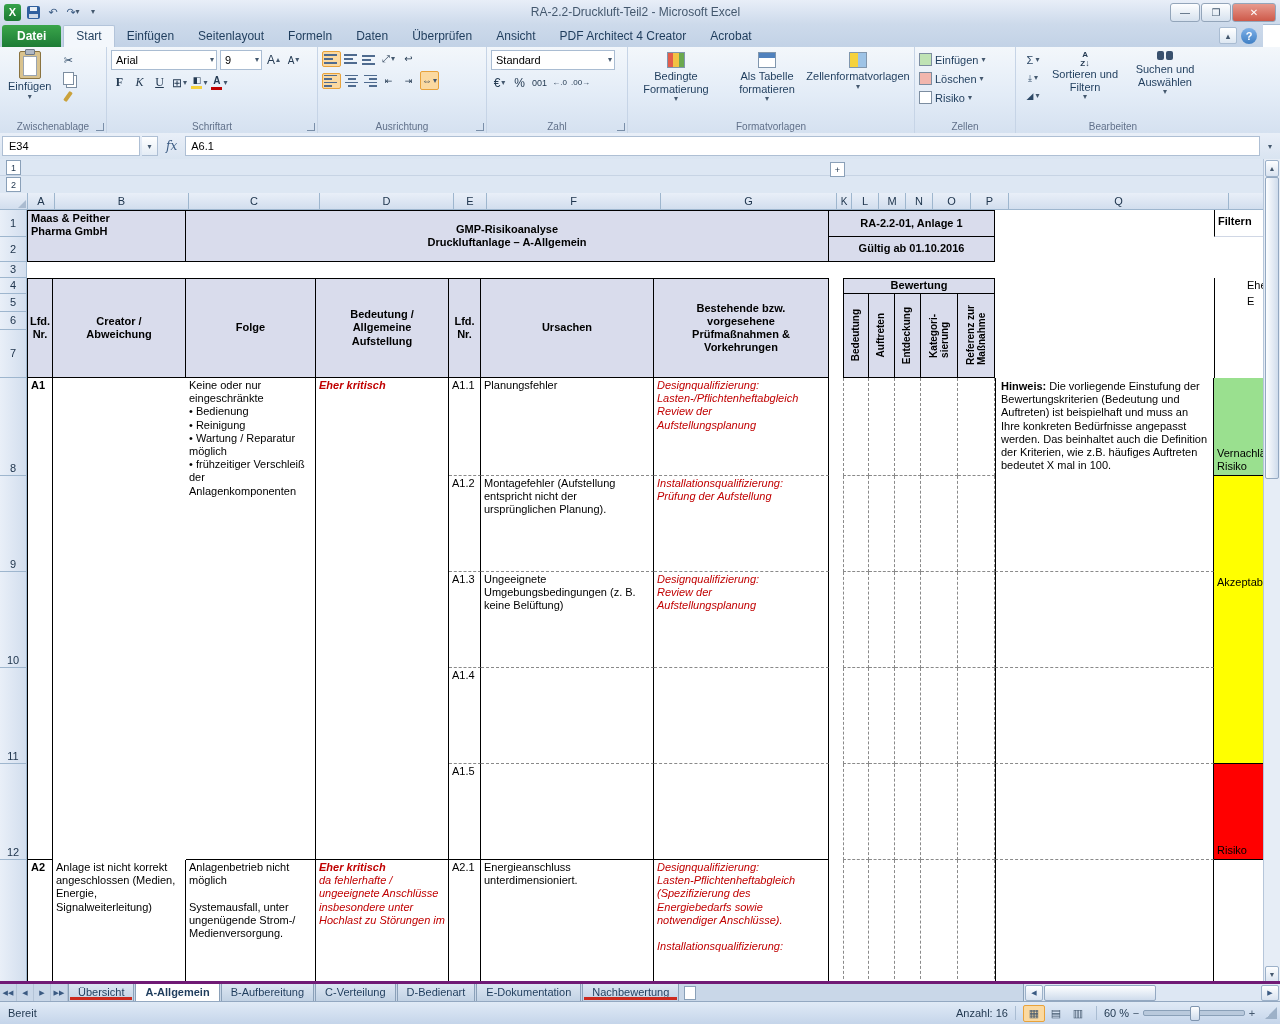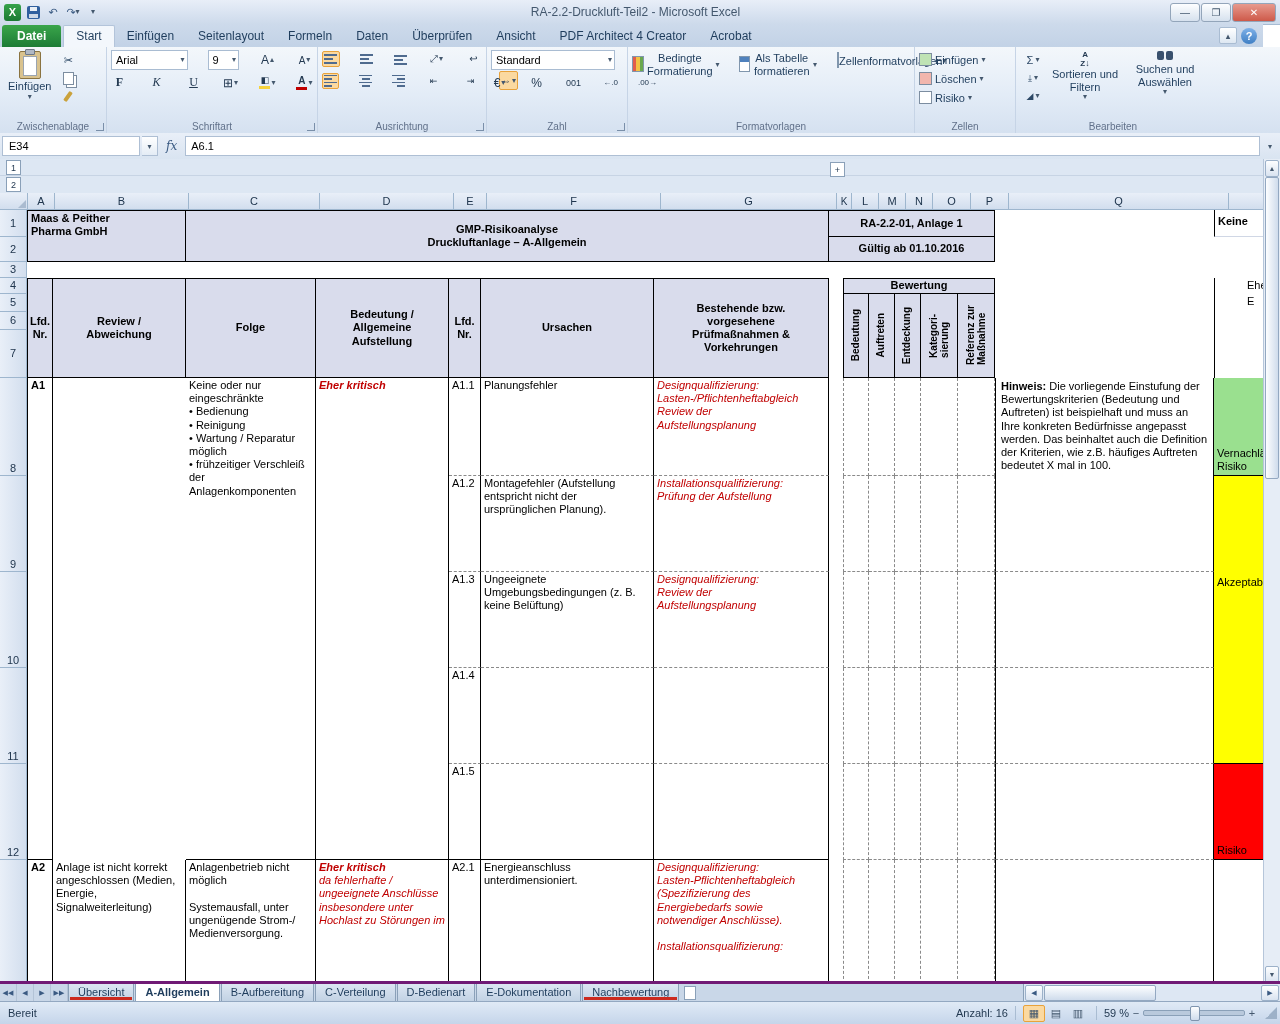--- a/index.html
+++ b/index.html
@@ -49,32 +49,32 @@
   .iclip{width:20px;height:26px;background:#d9c28d;border:1px solid #8a7340;border-radius:2px;position:relative;margin-bottom:1px;}
   .iclip:before{content:"";position:absolute;top:-3px;left:5px;width:8px;height:4px;background:#b0b8c4;border:1px solid #6d7886;border-radius:1px;}
   .iclip .pg{position:absolute;left:3px;top:4px;right:3px;bottom:2px;background:#fff;border:1px solid #9aa4b0;}
   .scol{display:flex;flex-direction:column;gap:2px;padding:2px 2px;}
   .sbtn{height:16px;min-width:18px;display:flex;align-items:center;gap:2px;justify-content:center;
     font-size:11px;color:#2c4866;padding:0 2px;}
   .icopy{width:9px;height:11px;background:#fff;border:1px solid #7c8da0;box-shadow:3px 3px 0 -1px #fff,3px 3px 0 0 #7c8da0;}
   .ibrush{width:4px;height:11px;background:#caa23c;transform:rotate(35deg);border-radius:1px;}
   .combo{background:#fff;border:1px solid #a9bcd2;height:18px;display:flex;align-items:center;
     font-size:11px;padding-left:4px;justify-content:space-between;}
-  .row{display:flex;align-items:center;gap:20px;}
+  .row{display:flex;align-items:center;gap:3px;}
   .fbtn{min-width:17px;height:17px;display:flex;align-items:center;justify-content:center;
     font-size:12px;color:#243a52;gap:1px;}
   .bold{font-weight:bold;}
   .ital{font-style:italic;}
   .undl{text-decoration:underline;}
   .cbar{display:flex;flex-direction:column;align-items:center;line-height:1;}
   .cbar .sw{width:11px;height:3px;margin-top:1px;}
   .ibars{width:15px;height:12px;display:flex;flex-direction:column;gap:2px;justify-content:center;}
   .ibars span{display:block;height:2px;background:#4f6b8f;}
   .on{background:#fbd9a0;border:1px solid #e8a23b;border-radius:2px;}
-  .fmtbtn{width:88px;display:flex;flex-direction:row;align-items:center;font-size:11px;
+  .fmtbtn{width:88px;display:flex;flex-direction:column;align-items:center;font-size:11px;
     color:#1e3c5c;text-align:center;line-height:1.15;padding-top:2px;}
   .mini{width:16px;height:14px;border:1px solid #8096ad;background:
     linear-gradient(#fff,#fff);position:relative;margin-bottom:2px;}
   .mini.cf{background:linear-gradient(90deg,#e25d4b 33%,#f2c244 33% 66%,#6aa84f 66%);}
   .mini.tb{background:linear-gradient(#4f81bd 35%,#fff 35%);}
   .mini.cs{background:linear-gradient(90deg,#f6d23c 50%,#9dc3e6 50%);}
   .cellrow{display:flex;align-items:center;gap:3px;font-size:11px;color:#1e3c5c;height:19px;}
   .sq{width:11px;height:11px;border:1px solid #7c8da0;}
   .sq.g{background:#bfe3b4;} .sq.r{background:#f2b6ad;} .sq.w{background:#fff;}
   .bino{width:16px;height:9px;position:relative;margin-bottom:3px;}
@@ -474,25 +474,25 @@
     </div>
 
     <div class="grid">
 
       <div class="c lav bt bl br bb pad pre" style="grid-area:1/1/3/3;font-weight:bold">Maas &amp; Peither
 Pharma GmbH</div>
       <div class="c lav bt br bb ctr pre" style="grid-area:1/3/3/8;font-weight:bold">GMP-Risikoanalyse
 Druckluftanlage – A-Allgemein</div>
       <div class="c lav bt br bb ctr" style="grid-area:1/8/2/14;font-weight:bold">RA-2.2-01, Anlage 1</div>
       <div class="c lav br bb ctr" style="grid-area:2/8/3/14;font-weight:bold">Gültig ab 01.10.2016</div>
-      <div class="c pad" style="grid-area:1/15/2/16;font-weight:bold;border-left:1px solid #000;border-bottom:1px solid #d0d7e5;padding-top:5px">Keine</div>
+      <div class="c pad" style="grid-area:1/15/2/16;font-weight:bold;border-left:1px solid #000;border-bottom:1px solid #d0d7e5;padding-top:5px">Filtern</div>
 
       <div class="c lav bt bl br bb ctr pre" style="grid-area:4/1/8/2;font-weight:bold">Lfd.
 Nr.</div>
-      <div class="c lav bt br bb ctr pre" style="grid-area:4/2/8/3;font-weight:bold">Review /
+      <div class="c lav bt br bb ctr pre" style="grid-area:4/2/8/3;font-weight:bold">Creator /
 Abweichung</div>
       <div class="c lav bt br bb ctr pre" style="grid-area:4/3/8/4;font-weight:bold">Folge</div>
       <div class="c lav bt br bb ctr pre" style="grid-area:4/4/8/5;font-weight:bold">Bedeutung /
 Allgemeine
 Aufstellung</div>
       <div class="c lav bt br bb ctr pre" style="grid-area:4/5/8/6;font-weight:bold">Lfd.
 Nr.</div>
       <div class="c lav bt br bb ctr pre" style="grid-area:4/6/8/7;font-weight:bold">Ursachen</div>
       <div class="c lav bt br bb ctr pre" style="grid-area:4/7/8/8;font-weight:bold">Bestehende bzw.
 vorgesehene
@@ -648,20 +648,20 @@
 </div>
 
 <div class="status">
   <span style="padding-left:8px">Bereit</span>
   <span style="margin-left:auto">Anzahl: 16</span>
   <span class="sep"></span>
   <div class="vbtn on">▦</div>
   <div class="vbtn">▤</div>
   <div class="vbtn">▥</div>
   <span class="sep"></span>
-  <span>59 %</span>
+  <span>60 %</span>
   <span class="zbtn">−</span>
   <div class="ztrack">
       <div class="zthumb"></div>
     </div>
   <span class="zbtn">+</span>
   <div class="grip"></div>
 </div>
 
 </body></html>

